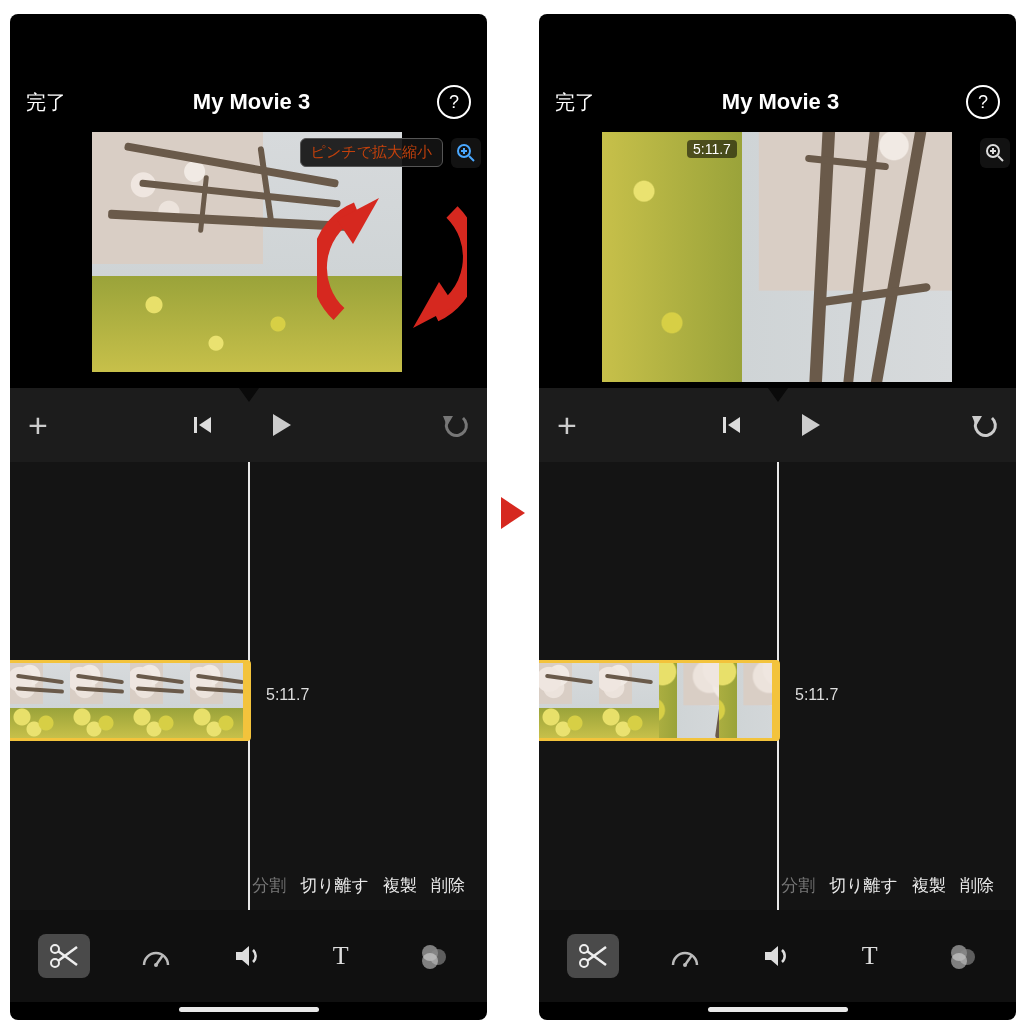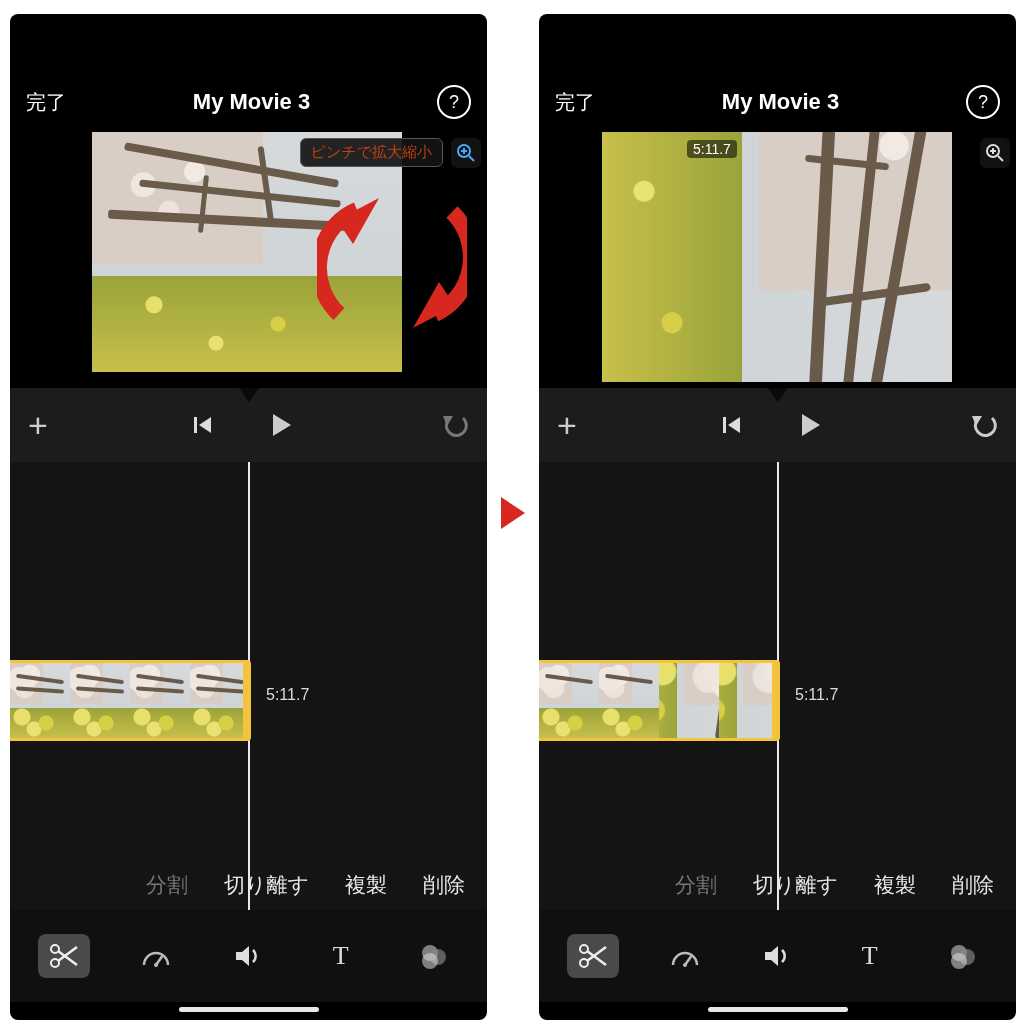--- a/index.html
+++ b/index.html
@@ -55,21 +55,21 @@
   .phone.left .clip{width:238px;}
   .phone.right .clip{width:238px;}
   .clip .thumb{flex:0 0 60px;height:100%;position:relative;overflow:hidden;}
   .clip .thumb .scene{transform:none;}
   .phone.right .clip .thumb.rot .scene{transform:rotate(90deg) scale(1.6);}
   .clip-end{position:absolute;top:198px;height:81px;width:8px;background:#f3c33c;border-radius:0 4px 4px 0;}
   .phone.left .clip-end{left:233px;}
   .phone.right .clip-end{left:233px;}
   .cliptime{position:absolute;left:256px;top:224px;font-size:16px;color:#ddd;}
 
-  .editrow{position:absolute;bottom:0;left:0;right:0;height:50px;display:flex;align-items:center;justify-content:flex-end;gap:36px;padding:0 22px;font-size:21px;}
+  .editrow{position:absolute;bottom:0;left:0;right:0;height:50px;display:flex;align-items:center;justify-content:flex-end;gap:14px;padding:0 22px;font-size:17px;}
   .editrow span:first-child{color:#777;}
   .editrow span{color:#e8e8e8;}
 
   .toolbar{height:92px;background:#101010;display:flex;align-items:center;justify-content:space-around;padding:0 8px;}
   .tool{width:52px;height:44px;border-radius:8px;display:flex;align-items:center;justify-content:center;}
   .tool.active{background:#4a4a4a;}
   .homebar{position:absolute;bottom:8px;left:50%;margin-left:-70px;width:140px;height:5px;border-radius:3px;background:#e8e8e8;}
 
   .between-arrow{position:absolute;left:50%;top:50%;margin-left:-14px;margin-top:-18px;}
 </style>

